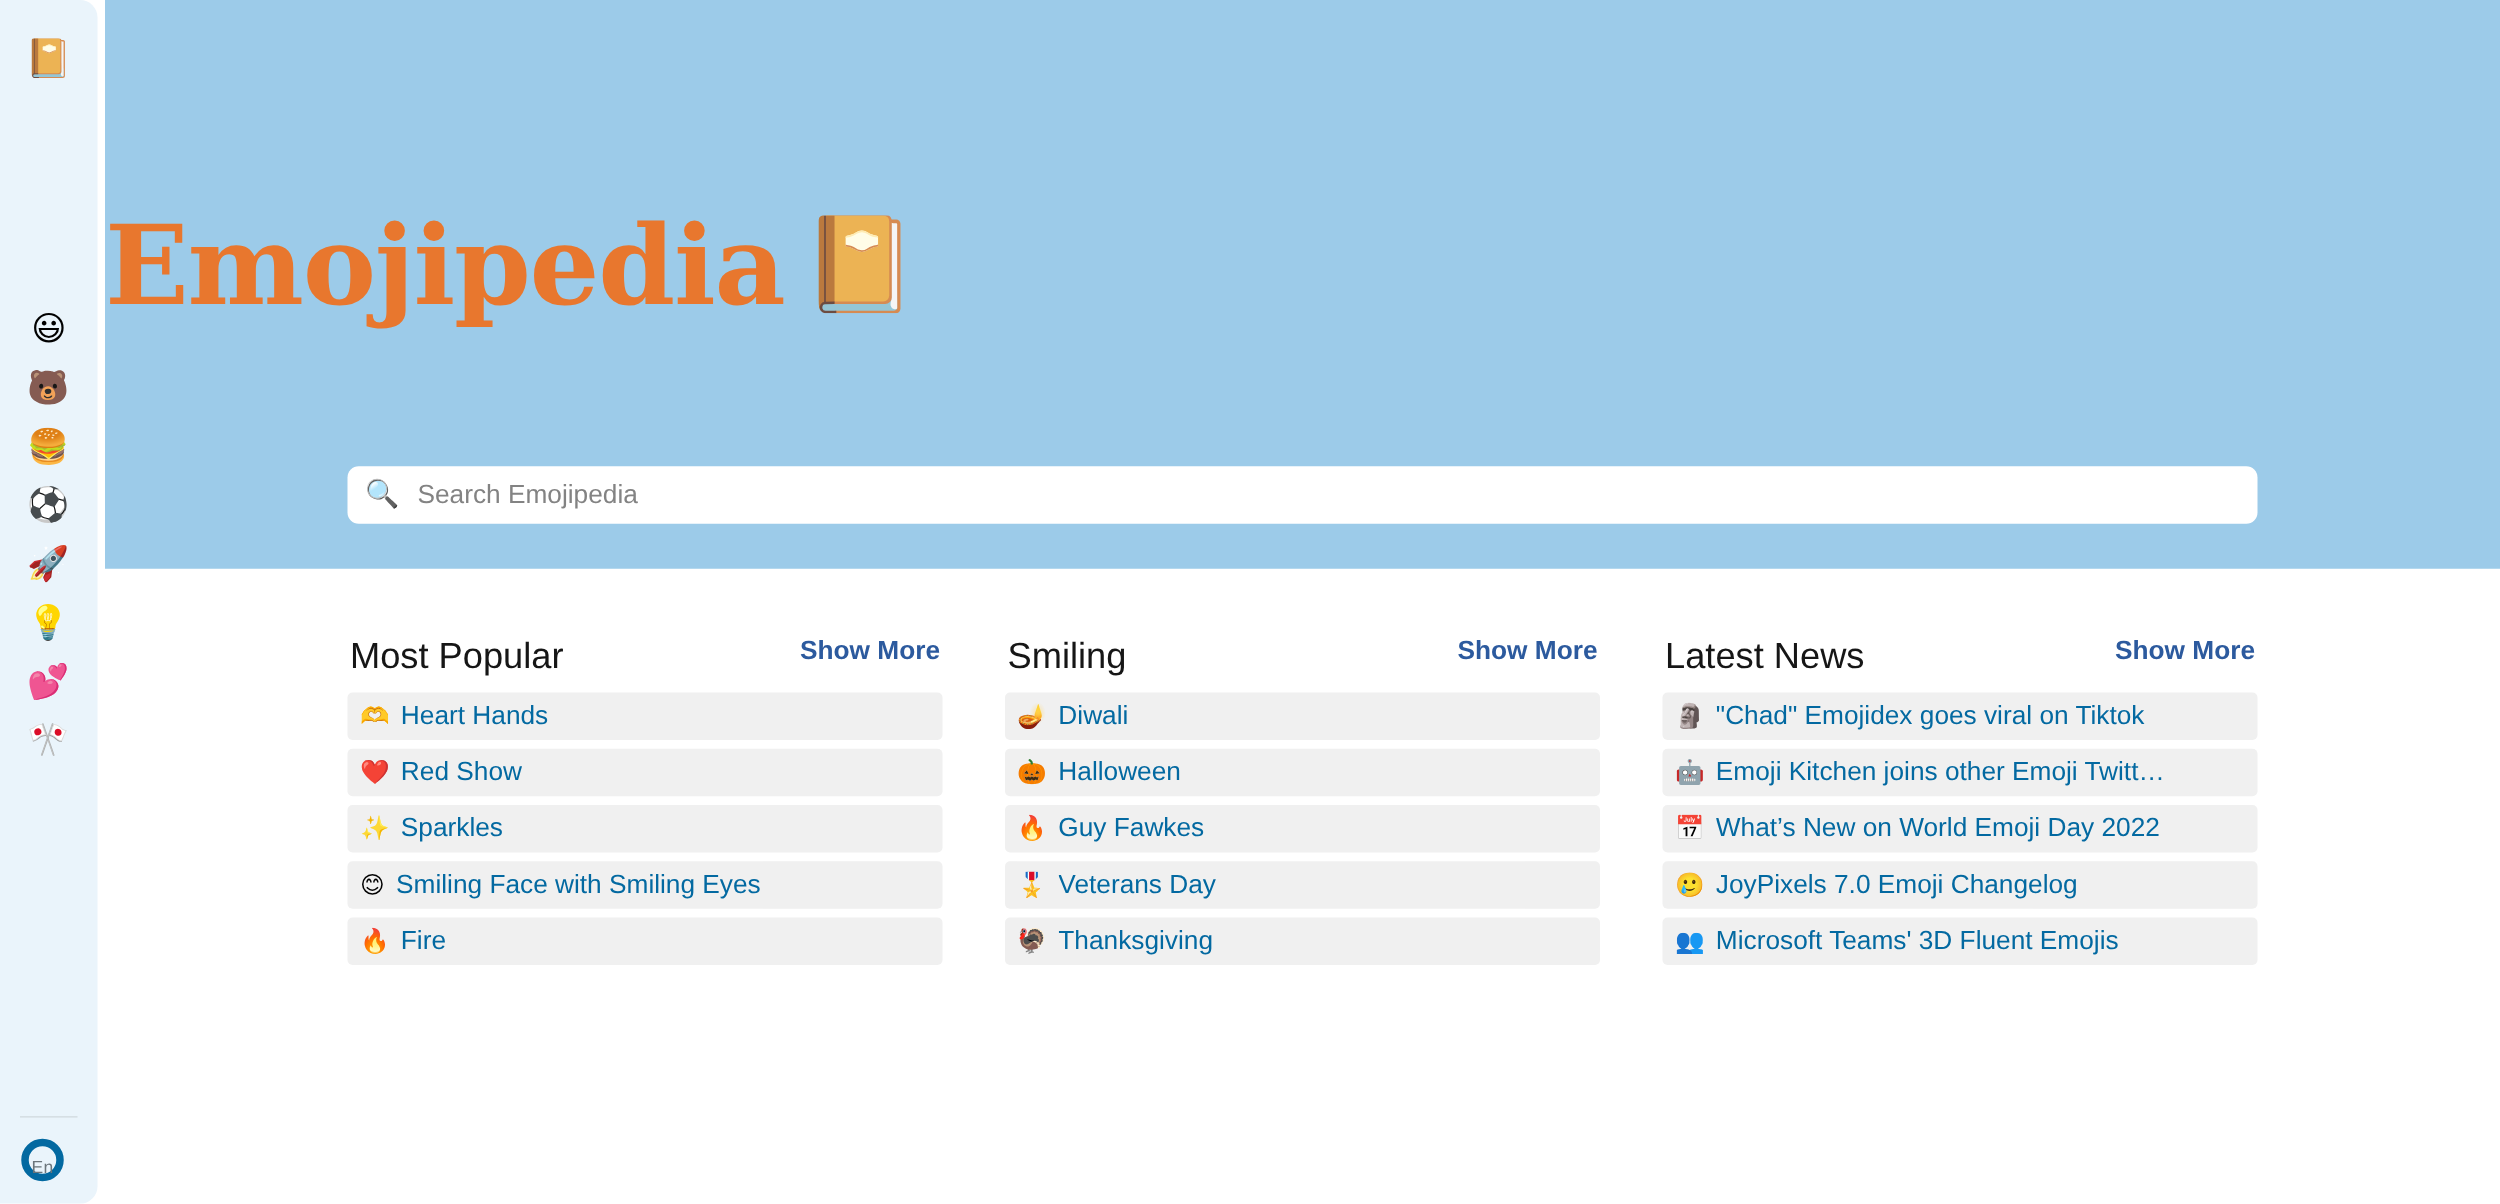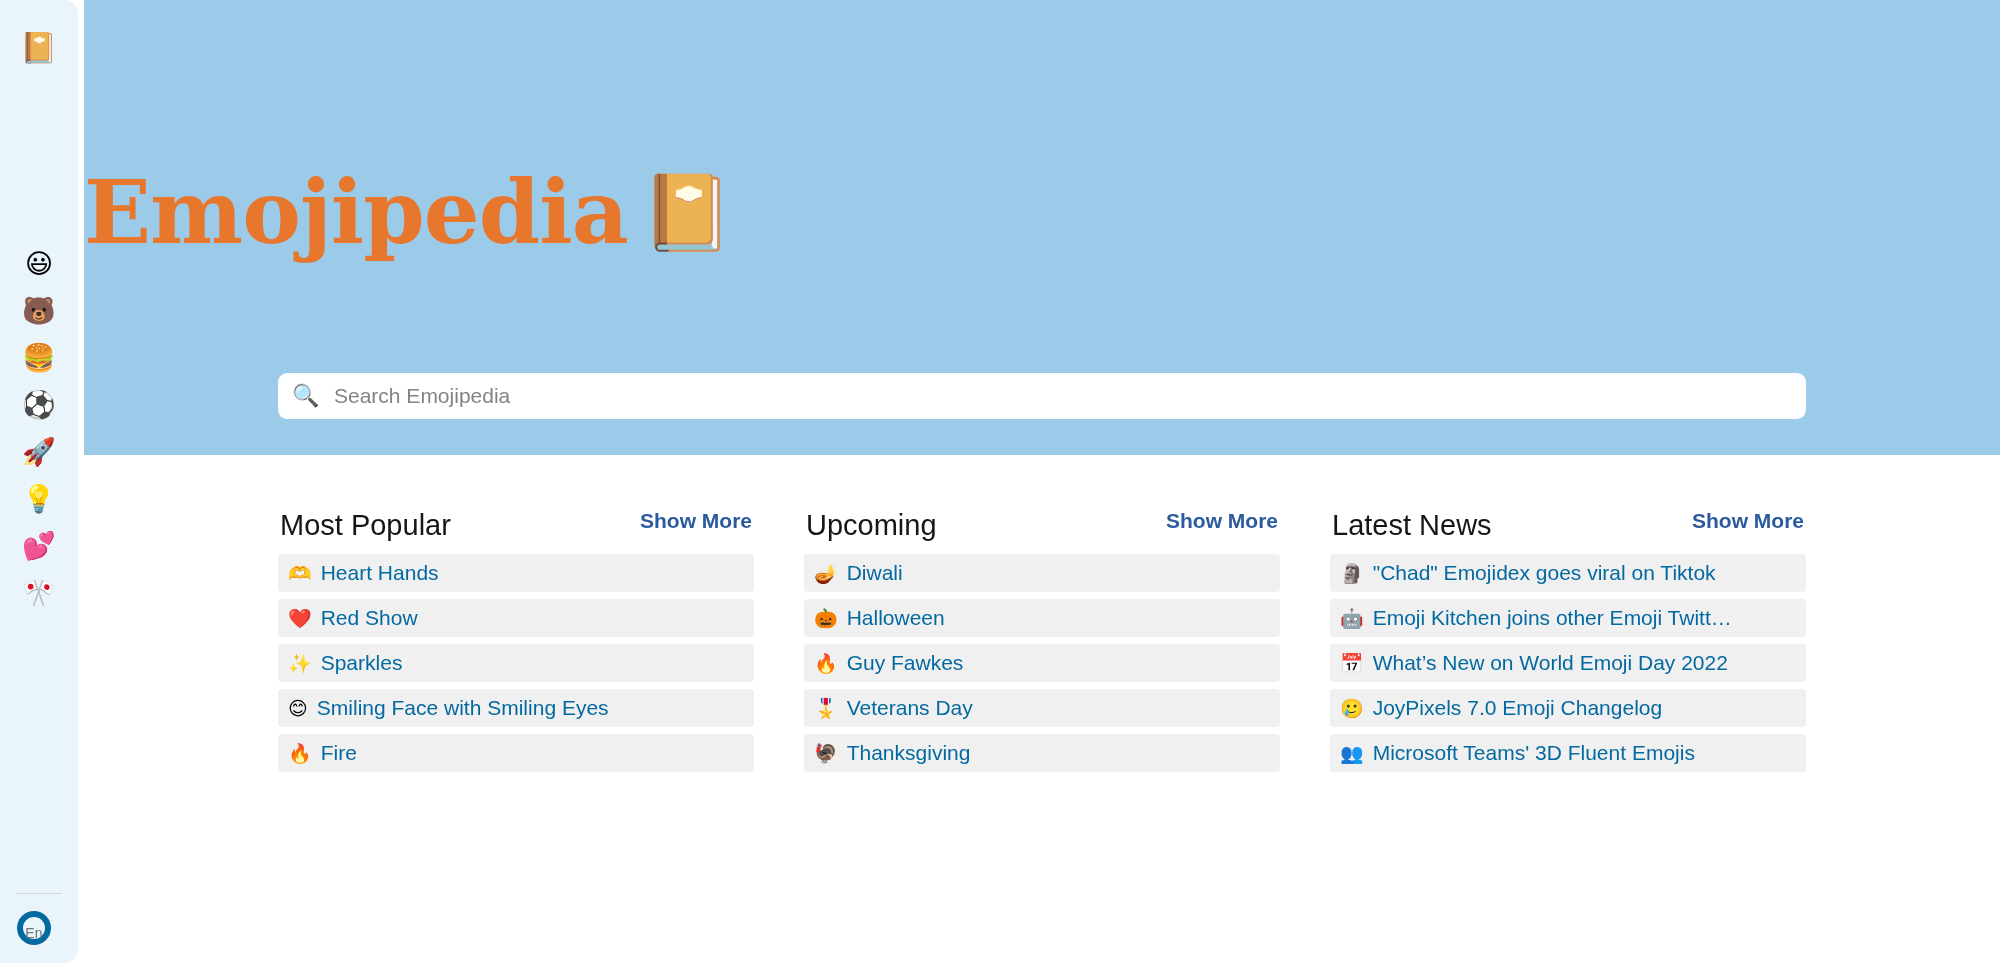--- a/index.html
+++ b/index.html
@@ -292,21 +292,21 @@
             <span class="row-label">Smiling Face with Smiling Eyes</span>
           </div>
           <div class="row">
             <span class="row-emoji">🔥</span>
             <span class="row-label">Fire</span>
           </div>
         </div>
       </section>
       <section class="column">
         <div class="col-head">
-          <h2 class="col-title">Upcoming</h2>
+          <h2 class="col-title">Smiling</h2>
           <a class="col-more">Show More</a>
         </div>
         <div class="col-list">
           <div class="row">
             <span class="row-emoji">🪔</span>
             <span class="row-label">Diwali</span>
           </div>
           <div class="row">
             <span class="row-emoji">🎃</span>
             <span class="row-label">Halloween</span>

